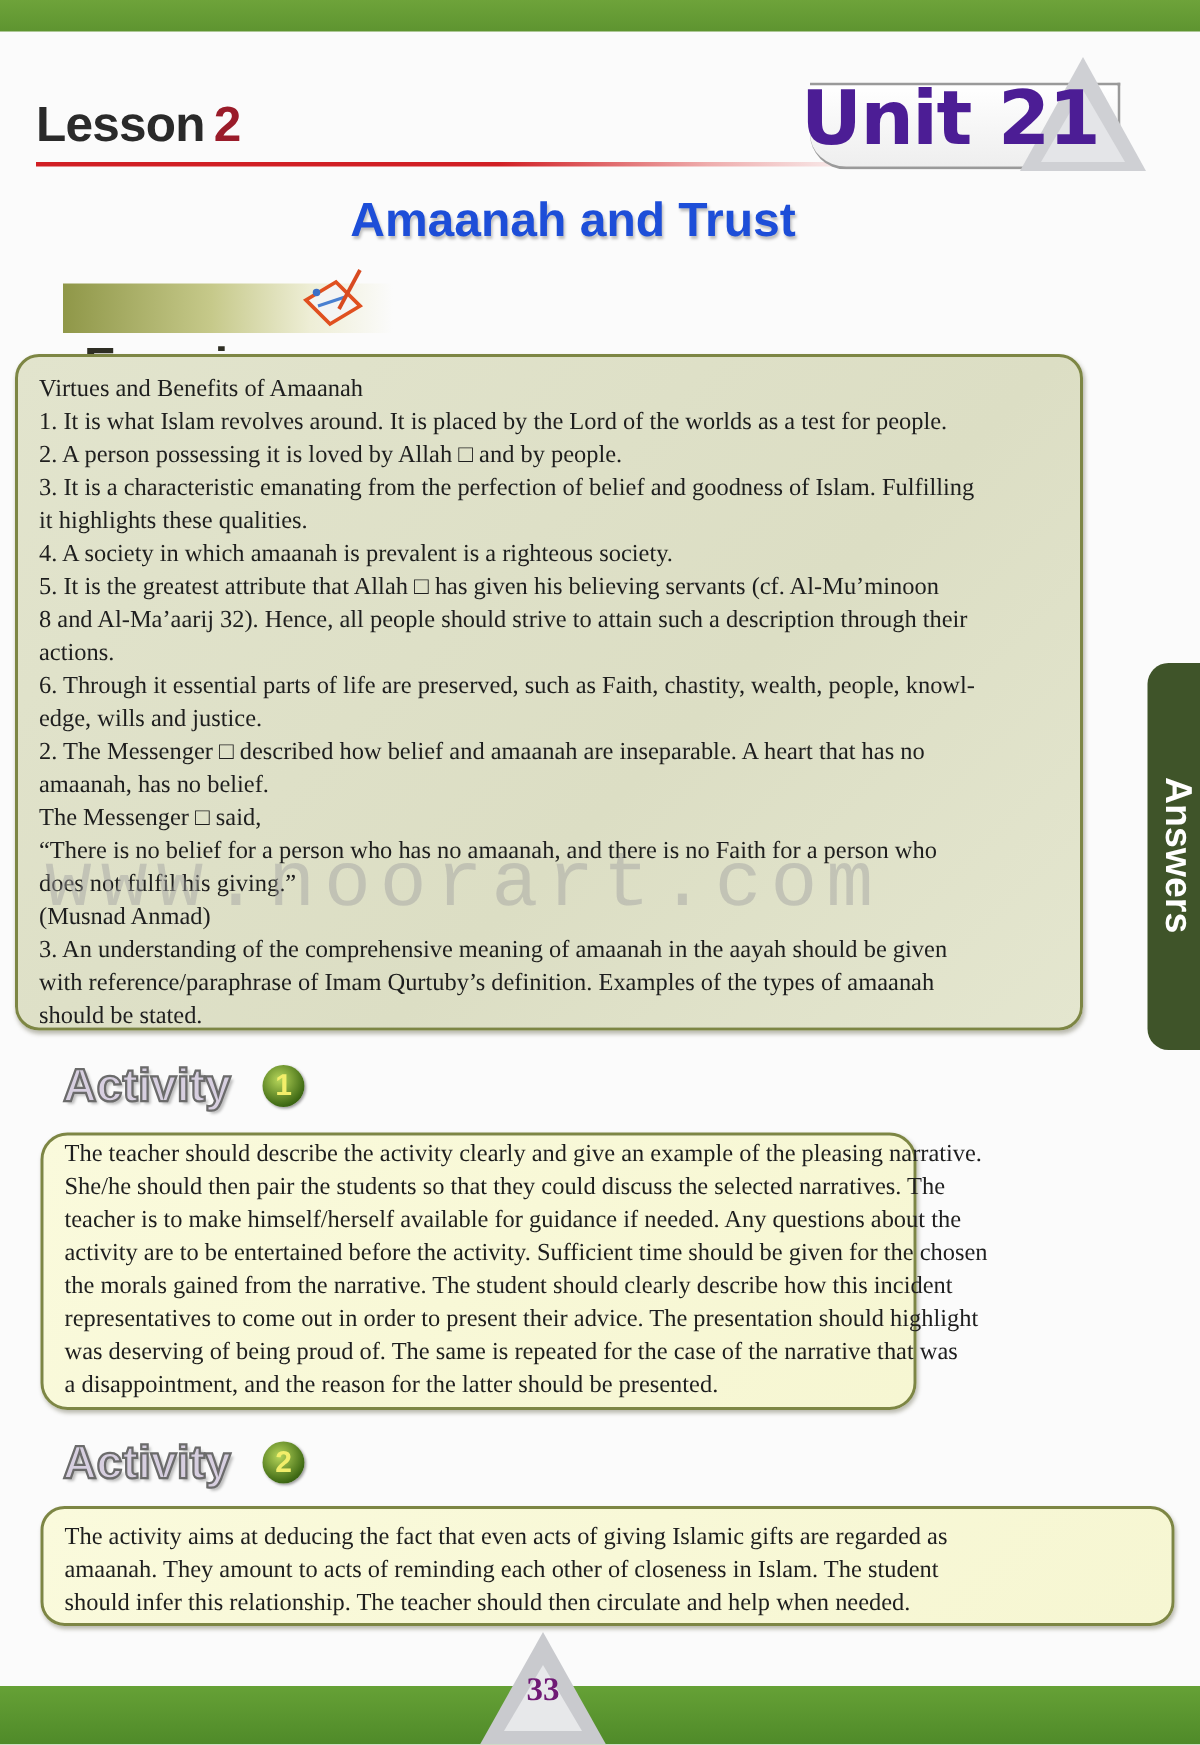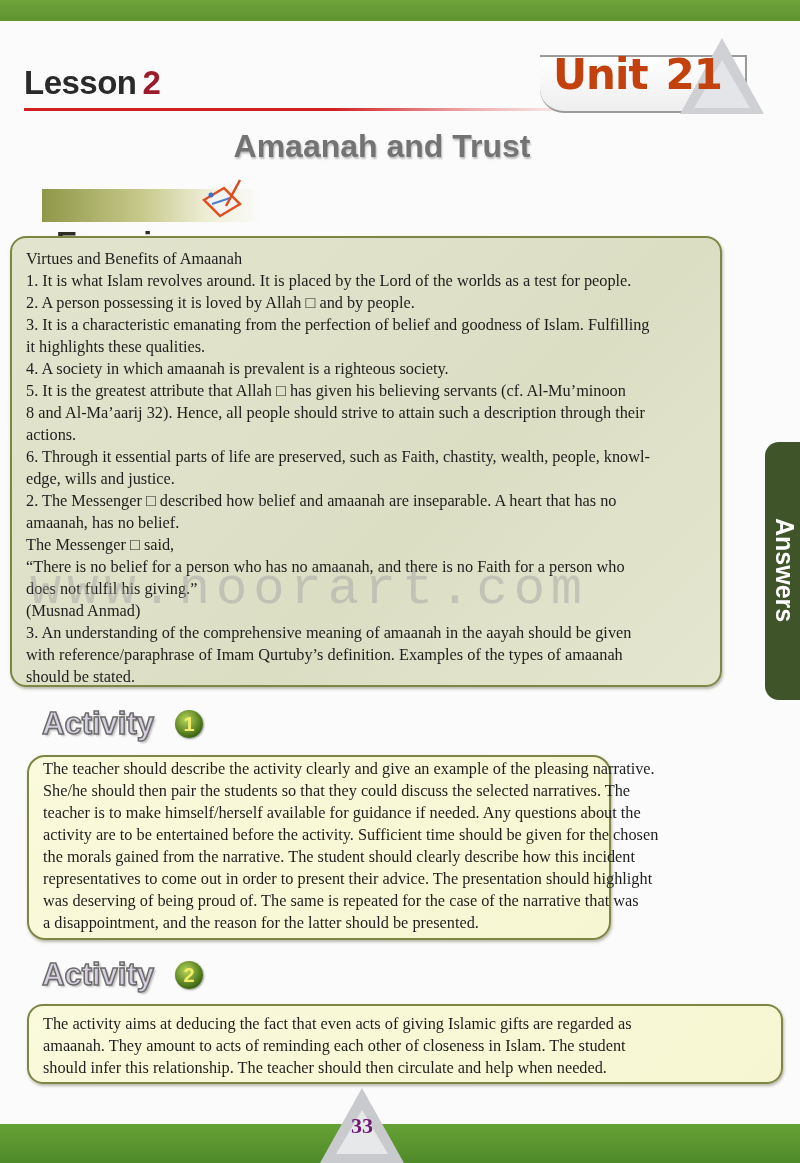--- a/index.html
+++ b/index.html
@@ -37,29 +37,29 @@
     position: absolute; left: 680px; top: 38px; width: 0; height: 0;
     border-left: 42px solid transparent; border-right: 42px solid transparent;
     border-bottom: 76px solid #cfd0d4;
   }
   .unit-tri-inner {
     position: absolute; left: 694px; top: 60px; width: 0; height: 0;
     border-left: 28px solid transparent; border-right: 28px solid transparent;
     border-bottom: 48px solid #e4e5e8;
   }
   .unit-text {
-    position: absolute; left: 553px; top: 50px;
-    font-family: "DejaVu Sans", sans-serif; font-weight: bold; font-size: 42px;
-    color: #c2410c; letter-spacing: -1px; white-space: nowrap;
+    position: absolute; left: 534px; top: 50px;
+    font-family: "DejaVu Sans", sans-serif; font-weight: bold; font-size: 50px;
+    color: #4c1d95; letter-spacing: -1px; white-space: nowrap;
   }
   .unit-text .num { margin-left: 18px; }
   .page-title {
     position: absolute; left: 0; top: 128px; width: 764px; text-align: center;
     font-family: "Liberation Sans", sans-serif; font-weight: bold; font-size: 32px;
-    color: #737373; text-shadow: 1px 2px 2px rgba(0,0,0,0.25);
+    color: #1d4ed8; text-shadow: 1px 2px 2px rgba(0,0,0,0.25);
   }
   .exercise-banner {
     position: absolute; left: 42px; top: 189px; width: 220px; height: 33px;
     background: linear-gradient(to right, #8f9748 0%, #c6c98a 45%, #eeeed6 75%, rgba(255,255,255,0) 100%);
   }
   .exercise-label {
     position: absolute; left: 56px; top: 188px;
     font-family: "Liberation Sans", sans-serif; font-weight: bold; font-size: 32px;
     color: #2e2e24;
     margin-top: 37px;

